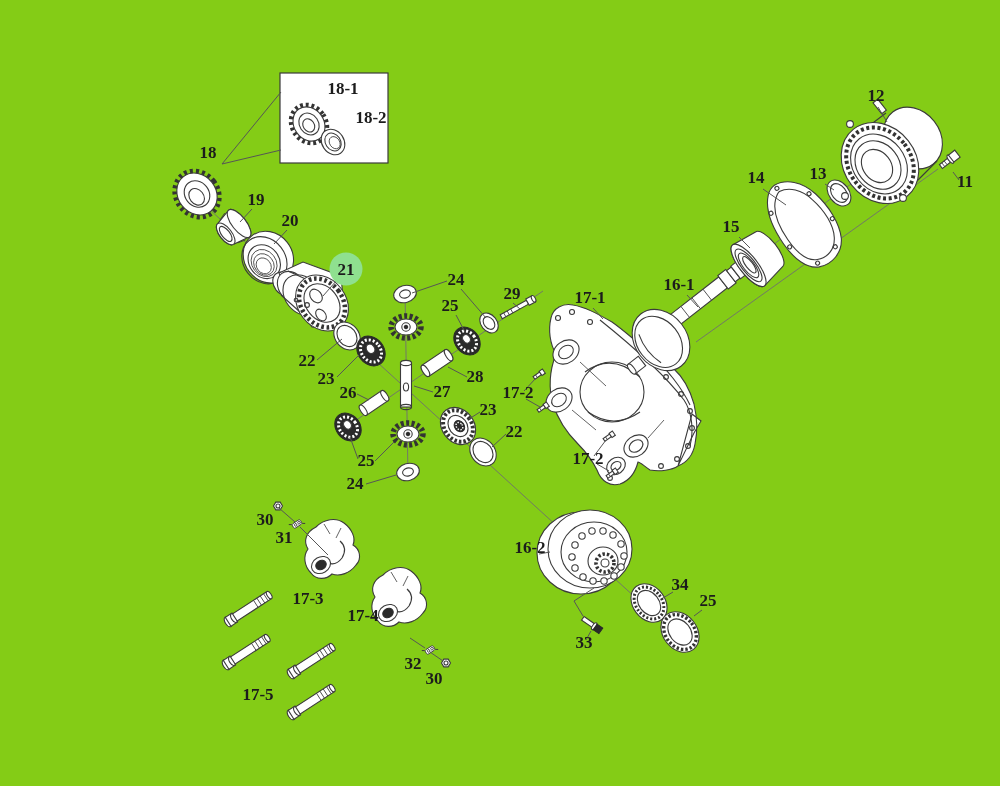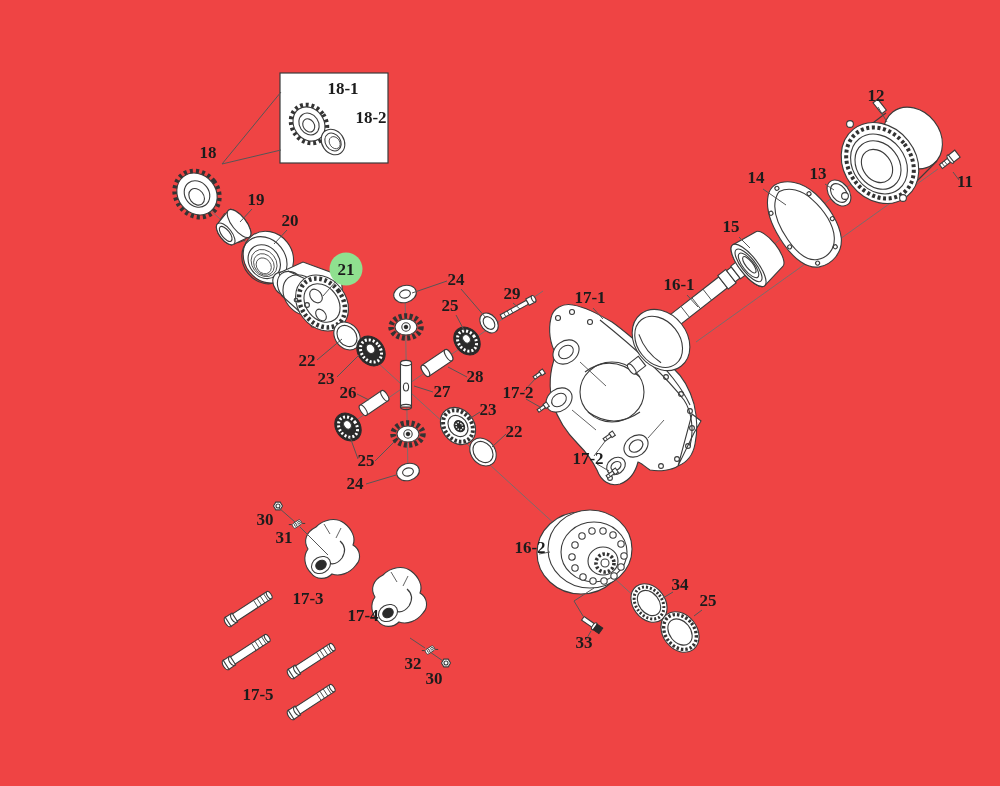--- a/index.html
+++ b/index.html
@@ -1,16 +1,16 @@
 <!DOCTYPE html>
 <html><head>
 <meta charset="utf-8">
 <style>
   html,body{margin:0;padding:0;background:#ffffff;}
-  .stage{position:relative;width:1000px;height:786px;background:#ef4444;overflow:hidden;
+  .stage{position:relative;width:1000px;height:786px;background:#84cc16;overflow:hidden;
          font-family:"Liberation Serif", serif;}
   svg text{font-family:"Liberation Serif", serif;font-weight:bold;font-size:17px;fill:#1c1c1c;
            text-anchor:middle;}
   .ln{stroke:#3b3b3b;fill:none;stroke-width:1.1;}
   .lnw{stroke:#3b3b3b;fill:#ffffff;stroke-width:1.1;}
   .lnt{stroke:#3b3b3b;fill:none;stroke-width:0.8;}
   .axis{stroke:#6f6f6f;stroke-width:0.9;fill:none;}
   .leader{stroke:#565656;stroke-width:1;fill:none;}
   .dk{fill:#2a2a2a;stroke:#2a2a2a;stroke-width:1;}
   .teethd{stroke:#333;fill:none;}

